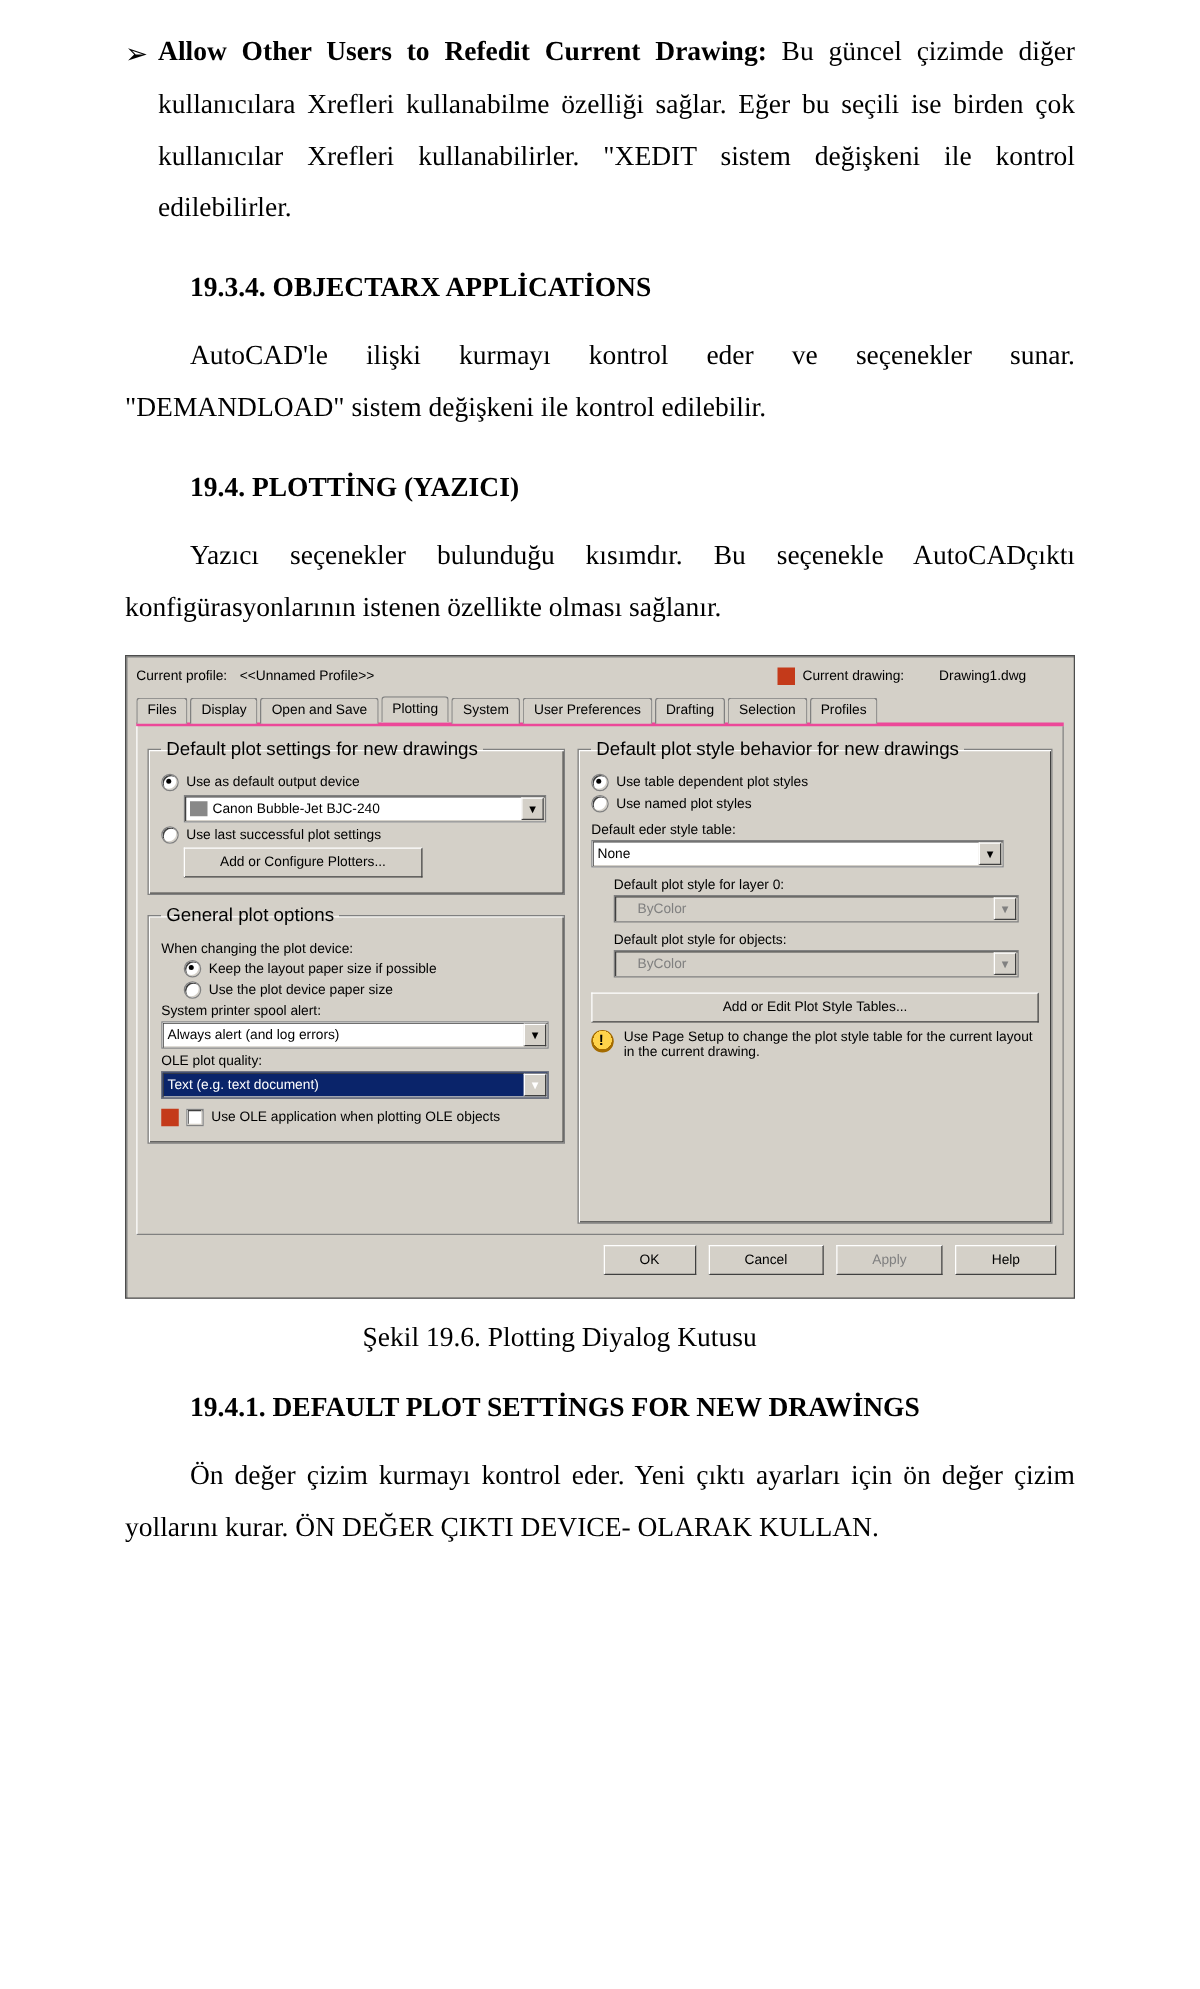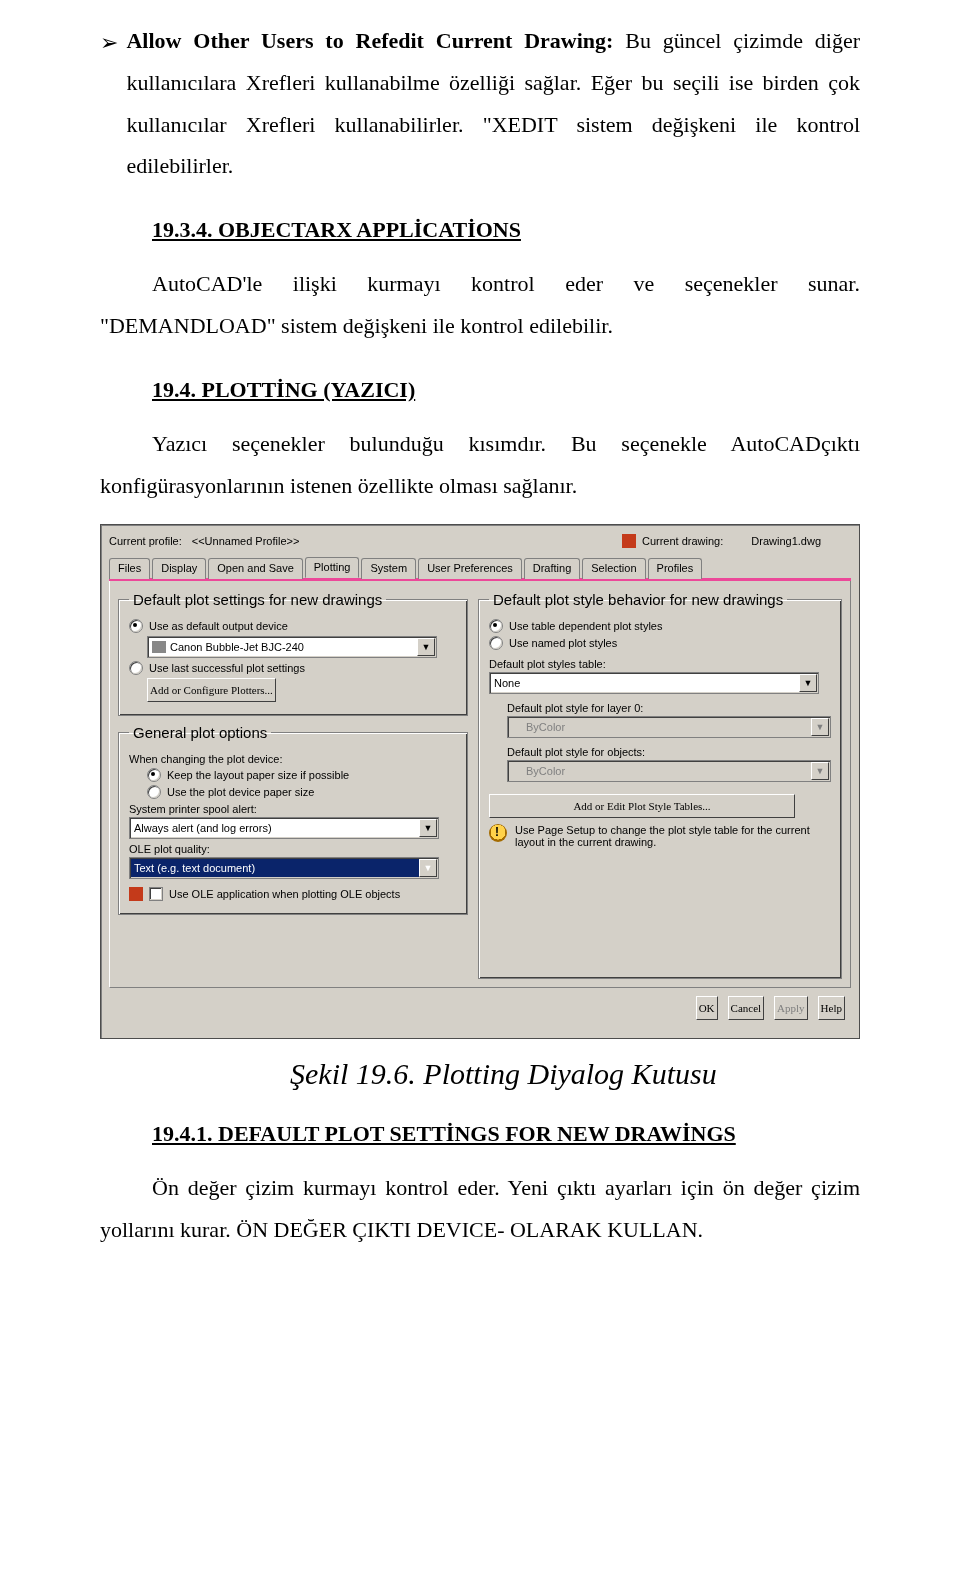--- a/index.html
+++ b/index.html
@@ -4,22 +4,22 @@
 <style>
 @page { size: 960px 1591px; margin: 0; }
 html, body { margin:0; padding:0; width:960px; background:#fff; font-family:"Times New Roman", Times, serif; color:#000; }
 .page { width:960px; height:1591px; padding:20px 100px 0 100px; box-sizing:border-box; position:relative; }
 .para { font-size:22px; line-height:1.9; text-align:justify; }
 .bullet-row { display:flex; align-items:flex-start; }
 .arrow { font-size:22px; margin-right:8px; margin-top:2px; }
 .bold { font-weight:bold; }
 .indent { padding-left:52px; }
 h3.section { font-size:22px; font-weight:bold; margin:30px 0 20px 0; }
-h3.section.indent { padding-left:52px; margin-left:0;text-decoration:underline; }
-.caption { font-style:italic; font-size:30px; margin:18px 0 10px 0; padding-left:190px; }
+h3.section.indent { padding-left:52px; margin-left:0; }
+.caption { font-size:22px; margin:18px 0 10px 0; padding-left:190px; }
 
 .dialog { width:758px; margin:18px 0 0 0; background:#d4d0c8; font-family:Tahoma,"MS Sans Serif",Arial,sans-serif; font-size:11px; color:#000; border:1px solid #4d4d4d; box-shadow:1px 1px 0 #808080 inset; }
 .titlebar { background:#0a246a; color:#fff; height:22px; display:flex; align-items:center; padding:0 4px; }
 .titlebar .title { flex:1; padding-left:4px; font-weight:bold; }
 .titlebar .win-icon { width:16px; height:16px; background:#b00000; margin-right:4px; display:inline-block; }
 .titlebar .wmbtns { display:flex; gap:2px; }
 .titlebar .wmbtn { width:18px; height:16px; background:#d4d0c8; border:1px solid #fff; border-right-color:#404040; border-bottom-color:#404040; display:flex; align-items:center; justify-content:center; font-size:10px; }
 .dlg-inner { padding:6px 8px 8px 8px; }
 .toprow { display:flex; align-items:center; height:20px; margin-bottom:6px; }
 .toprow .lbl { margin-right:10px; }
@@ -36,21 +36,21 @@
 fieldset.grp { border:1px solid #808080; box-shadow:inset 1px 1px 0 #fff, inset -1px -1px 0 #404040; background:#d4d0c8; }
 .row { display:flex; align-items:center; margin:3px 0; }
 .radio, .chk { width:12px; height:12px; margin-right:6px; background:#fff; border:1px solid #808080; box-shadow:inset -1px -1px 0 #d4d0c8, inset 1px 1px 0 #404040; }
 .radio { border-radius:50%; position:relative; }
 .radio.sel::after { content:""; position:absolute; left:3px; top:3px; width:4px; height:4px; background:#000; border-radius:50%; }
 .chk { position:relative; }
 .dd { height:20px; background:#fff; border:1px solid #808080; box-shadow:inset 1px 1px 0 #404040, inset -1px -1px 0 #d4d0c8; display:flex; align-items:center; padding:0 4px; position:relative; width:270px; }
 .dd.disabled { background:#d4d0c8; color:#808080; }
 .dd .caret { position:absolute; right:1px; top:1px; width:16px; height:16px; background:#d4d0c8; border:1px solid #fff; border-right-color:#404040; border-bottom-color:#404040; display:flex; align-items:center; justify-content:center; font-size:9px; }
 .dd.selected { background:#0a246a; color:#fff; }
-.btn { height:22px; background:#d4d0c8; border:1px solid #fff; border-right-color:#404040; border-bottom-color:#404040; padding:0 2px; display:inline-flex; align-items:center; justify-content:center; font-size:11px;font-family:Liberation Serif, serif; }
+.btn { height:22px; background:#d4d0c8; border:1px solid #fff; border-right-color:#404040; border-bottom-color:#404040; padding:0 28px; display:inline-flex; align-items:center; justify-content:center; font-size:11px; }
 .btn.disabled { color:#808080; }
 .dlg-buttons { display:flex; justify-content:flex-end; gap:10px; padding:8px 6px 10px 0; }
 .small-lbl { margin:4px 0 2px 0; display:block; }
 .tip-row { display:flex; align-items:flex-start; gap:8px; margin-top:6px; }
 .tip-icon { width:18px; height:18px; background:radial-gradient(circle at 50% 45%, #ffd24a 55%, #a46b00 56%); border-radius:50%; position:relative; flex-shrink:0; }
 .tip-icon::after { content:"!"; position:absolute; left:6px; top:1px; font-size:12px; color:#000; font-weight:bold; }
 .printer-icon { width:14px; height:12px; background:#888; margin-right:4px; display:inline-block; }
 .grp .pad { padding-left:18px; }
 .icon-red-sm { width:14px; height:14px; background:#c43a1a; display:inline-block; margin-right:6px; flex-shrink:0; }
 </style>
@@ -157,21 +157,21 @@
         <fieldset class="grp" style="height:100%">
           <legend>Default plot style behavior for new drawings</legend>
           <div class="row">
             <span class="radio sel"></span>
             <span>Use table dependent plot styles</span>
           </div>
           <div class="row">
             <span class="radio"></span>
             <span>Use named plot styles</span>
           </div>
-          <span class="small-lbl" style="margin-top:8px">Default plot styles table:</span>
+          <span class="small-lbl" style="margin-top:8px">Default eder style table:</span>
           <div class="dd" style="width:320px">
             <span>None</span>
             <span class="caret">▼</span>
           </div>
           <span class="small-lbl pad" style="margin-top:8px">Default plot style for layer 0:</span>
           <div class="dd disabled pad" style="width:300px; margin-left:18px">
             <span>ByColor</span>
             <span class="caret">▼</span>
           </div>
           <span class="small-lbl pad" style="margin-top:8px">Default plot style for objects:</span>

